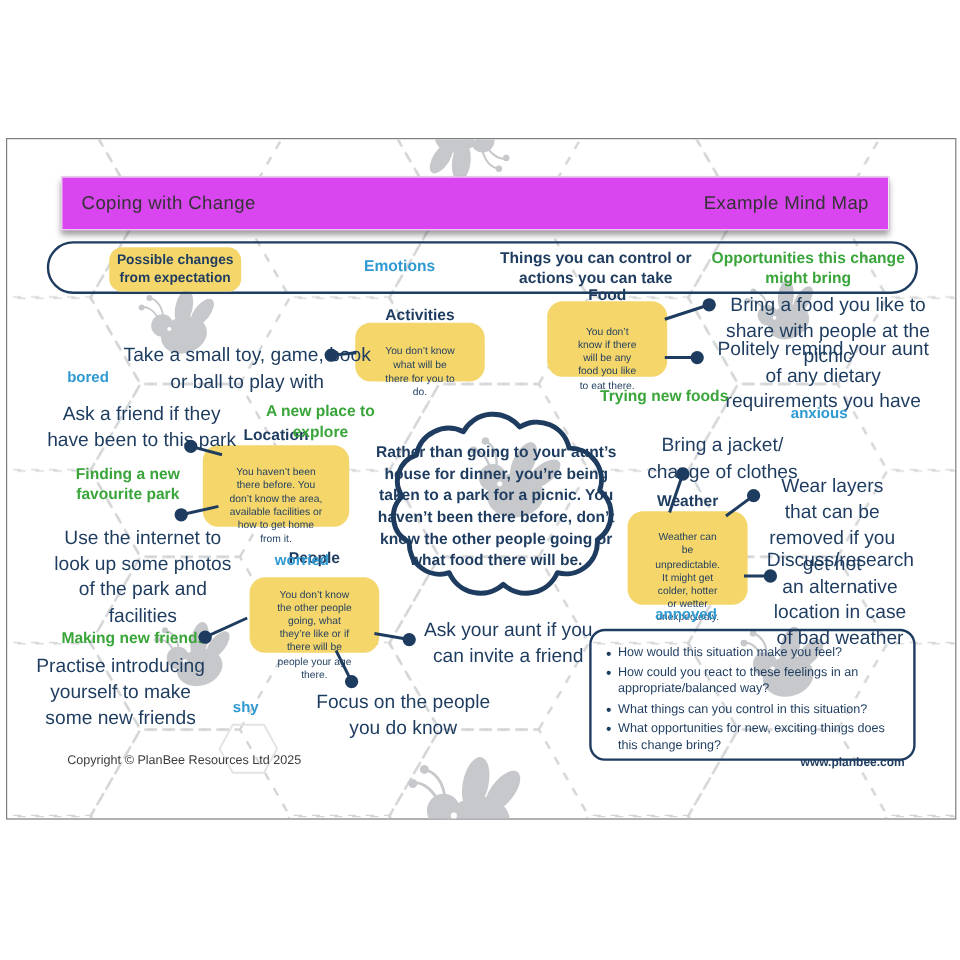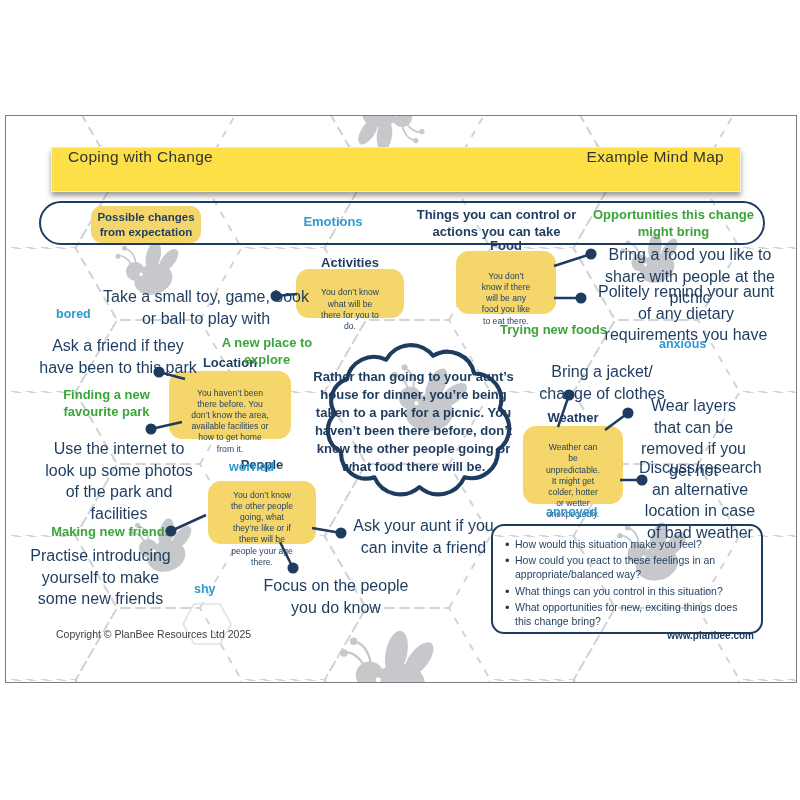--- a/index.html
+++ b/index.html
@@ -7,23 +7,23 @@
   body{font-family:"Liberation Sans","DejaVu Sans",sans-serif;}
   .page{position:relative;width:800px;height:800px;background:#fff;overflow:hidden;}
   .slide{position:absolute;left:5px;top:115px;width:792px;height:568px;
          border:1px solid #7d7d7d;background:#fff;overflow:hidden;}
   
   .hexbg{position:absolute;left:0;top:0;z-index:0;}
   .bee{position:absolute;z-index:1;color:var(--grey,#c6c8cb);}
   .small-hex{position:absolute;z-index:0;}
   
   .titlebar{position:absolute;left:45px;top:31px;width:690px;height:45px;z-index:3;
-            background:#fde047;border:1px solid #ececec;
+            background:#d946ef;border:1px solid #ececec;
             box-shadow:0 4px 5px rgba(40,40,40,.45);
-            display:flex;align-items:flex-start;justify-content:space-between;
+            display:flex;align-items:center;justify-content:space-between;
             padding:0 16px;}
   .titlebar .t{font-size:15.5px;color:#333;letter-spacing:.3px;font-weight:500;}
   
   .legend{position:absolute;left:33px;top:85px;width:726px;height:44px;z-index:3;
           border:2.2px solid var(--navy);border-radius:23px;}
   .legend-ybox{position:absolute;left:50px;top:3px;width:110px;height:37px;
                background:var(--yellow);border-radius:11px;
                display:flex;align-items:center;justify-content:center;text-align:center;
                font-size:11.5px;font-weight:600;color:var(--navy);line-height:1.25;}
   .legend-item{position:absolute;text-align:center;font-size:13px;font-weight:600;line-height:1.3;}

